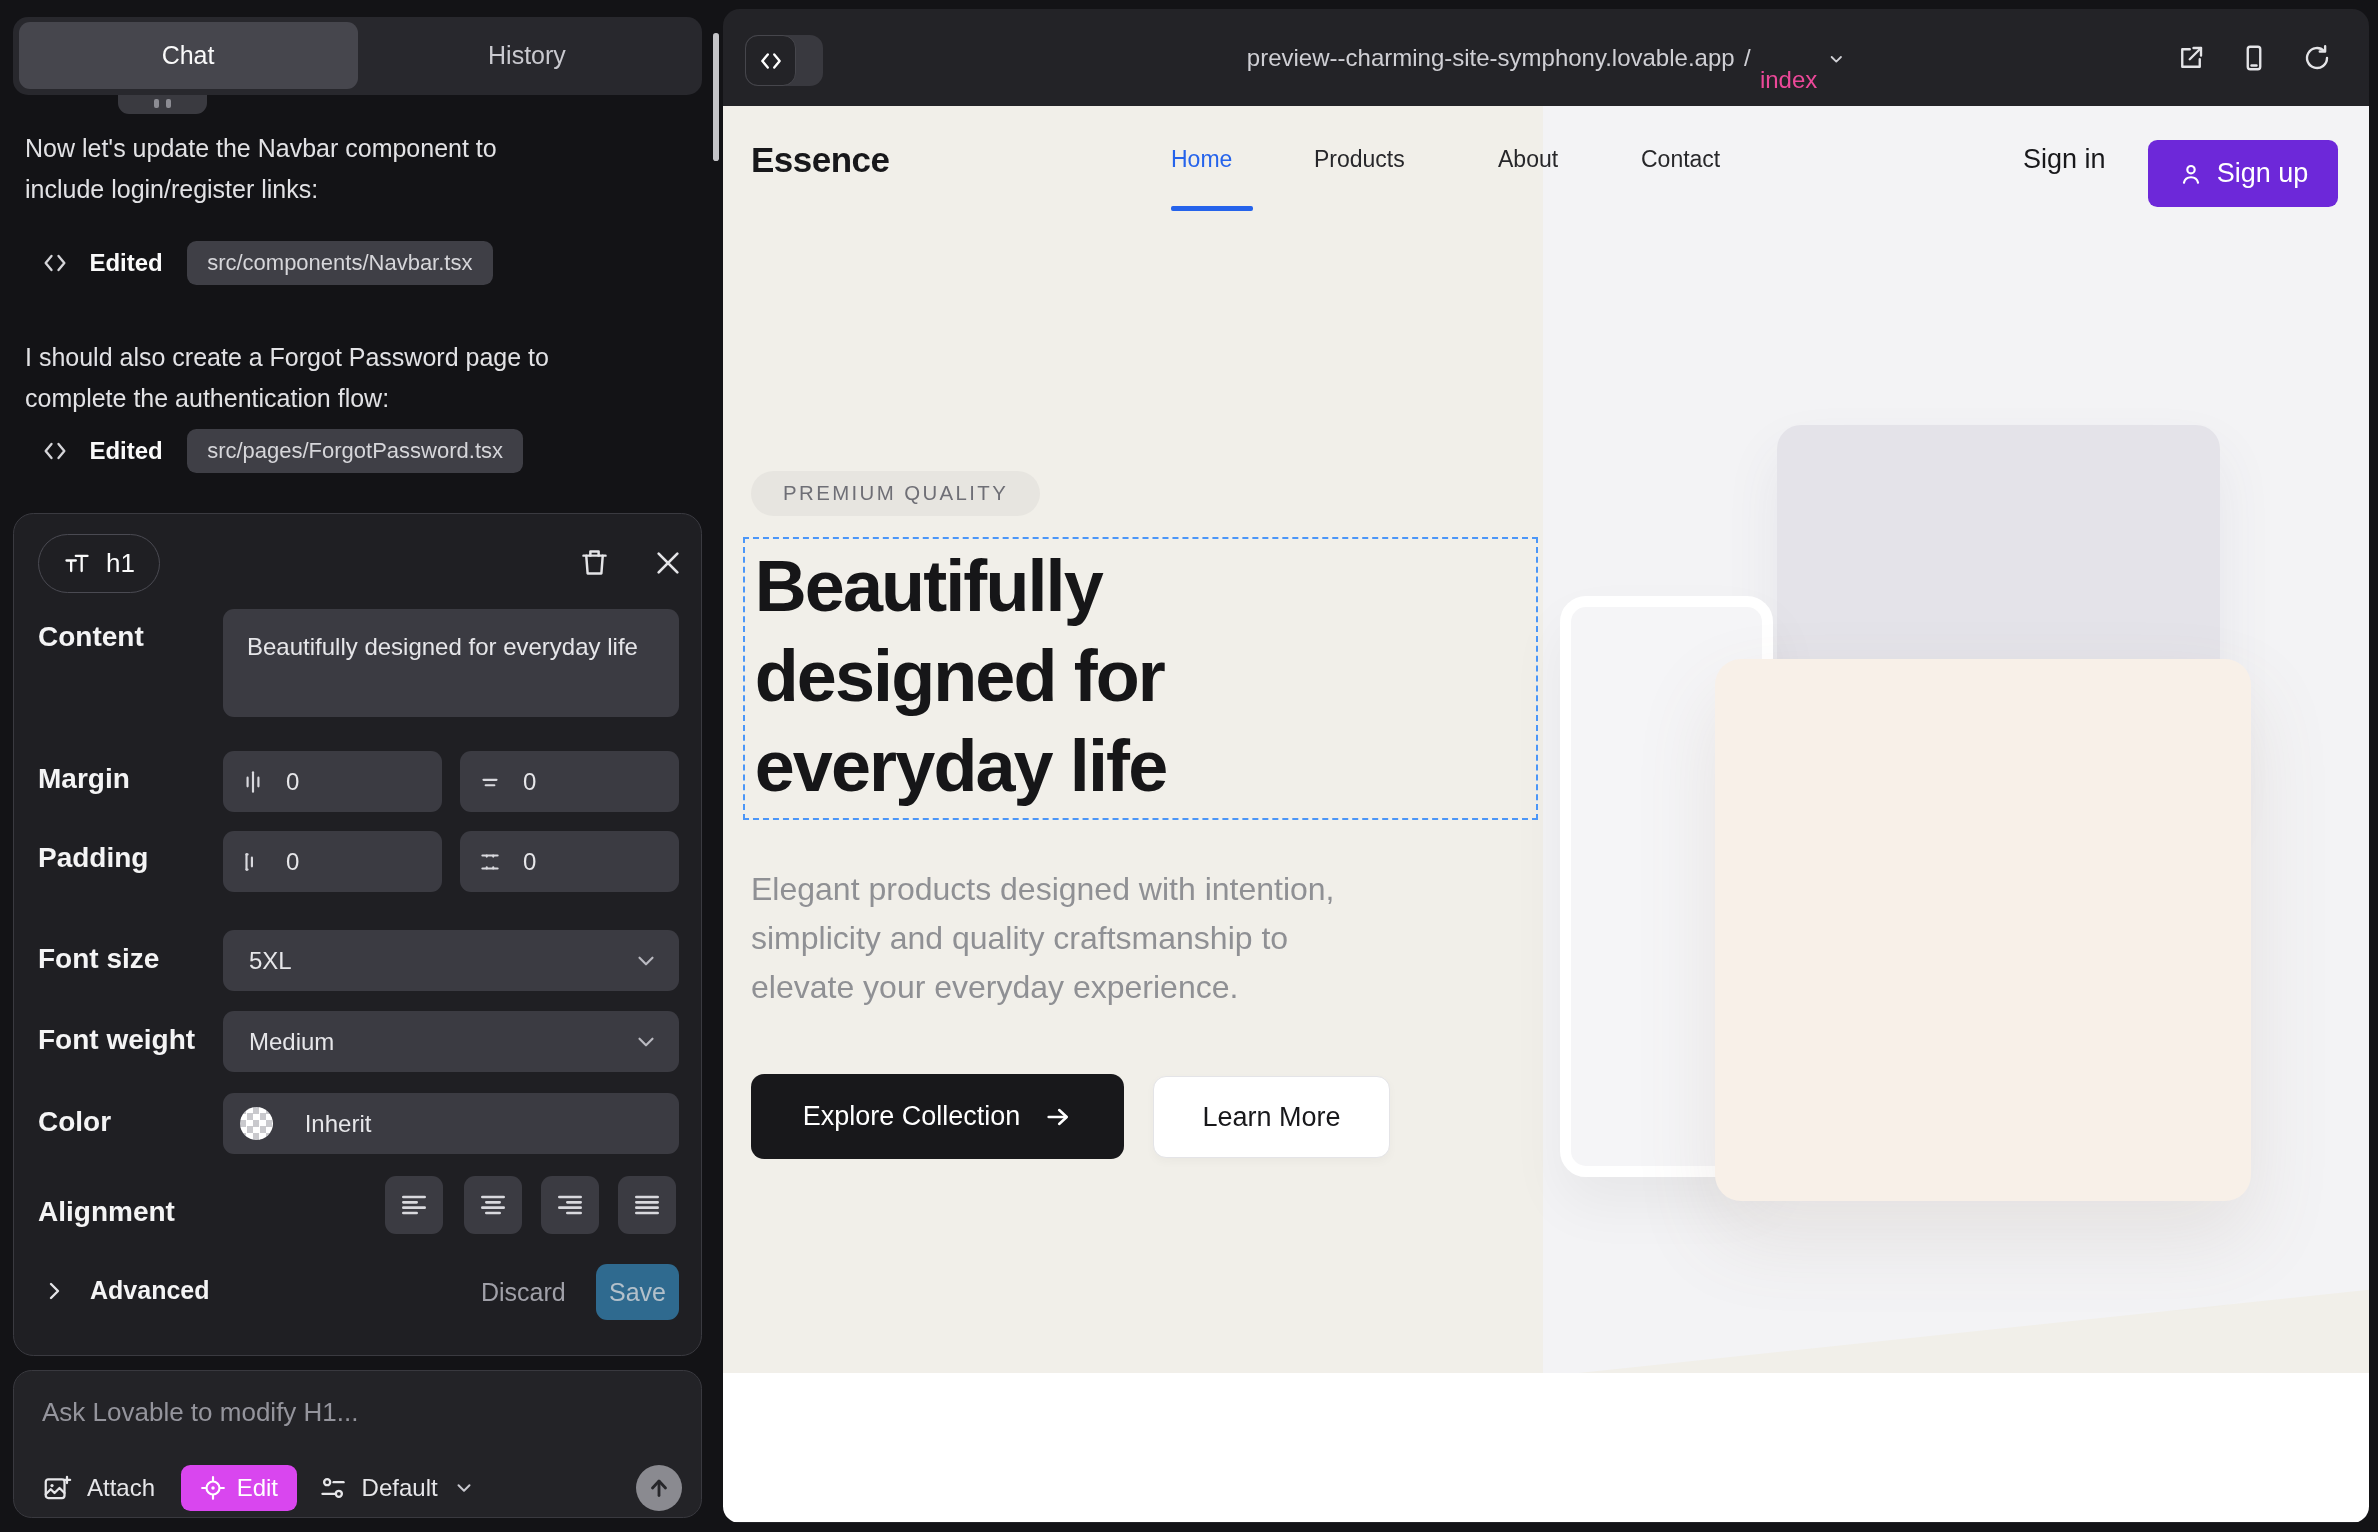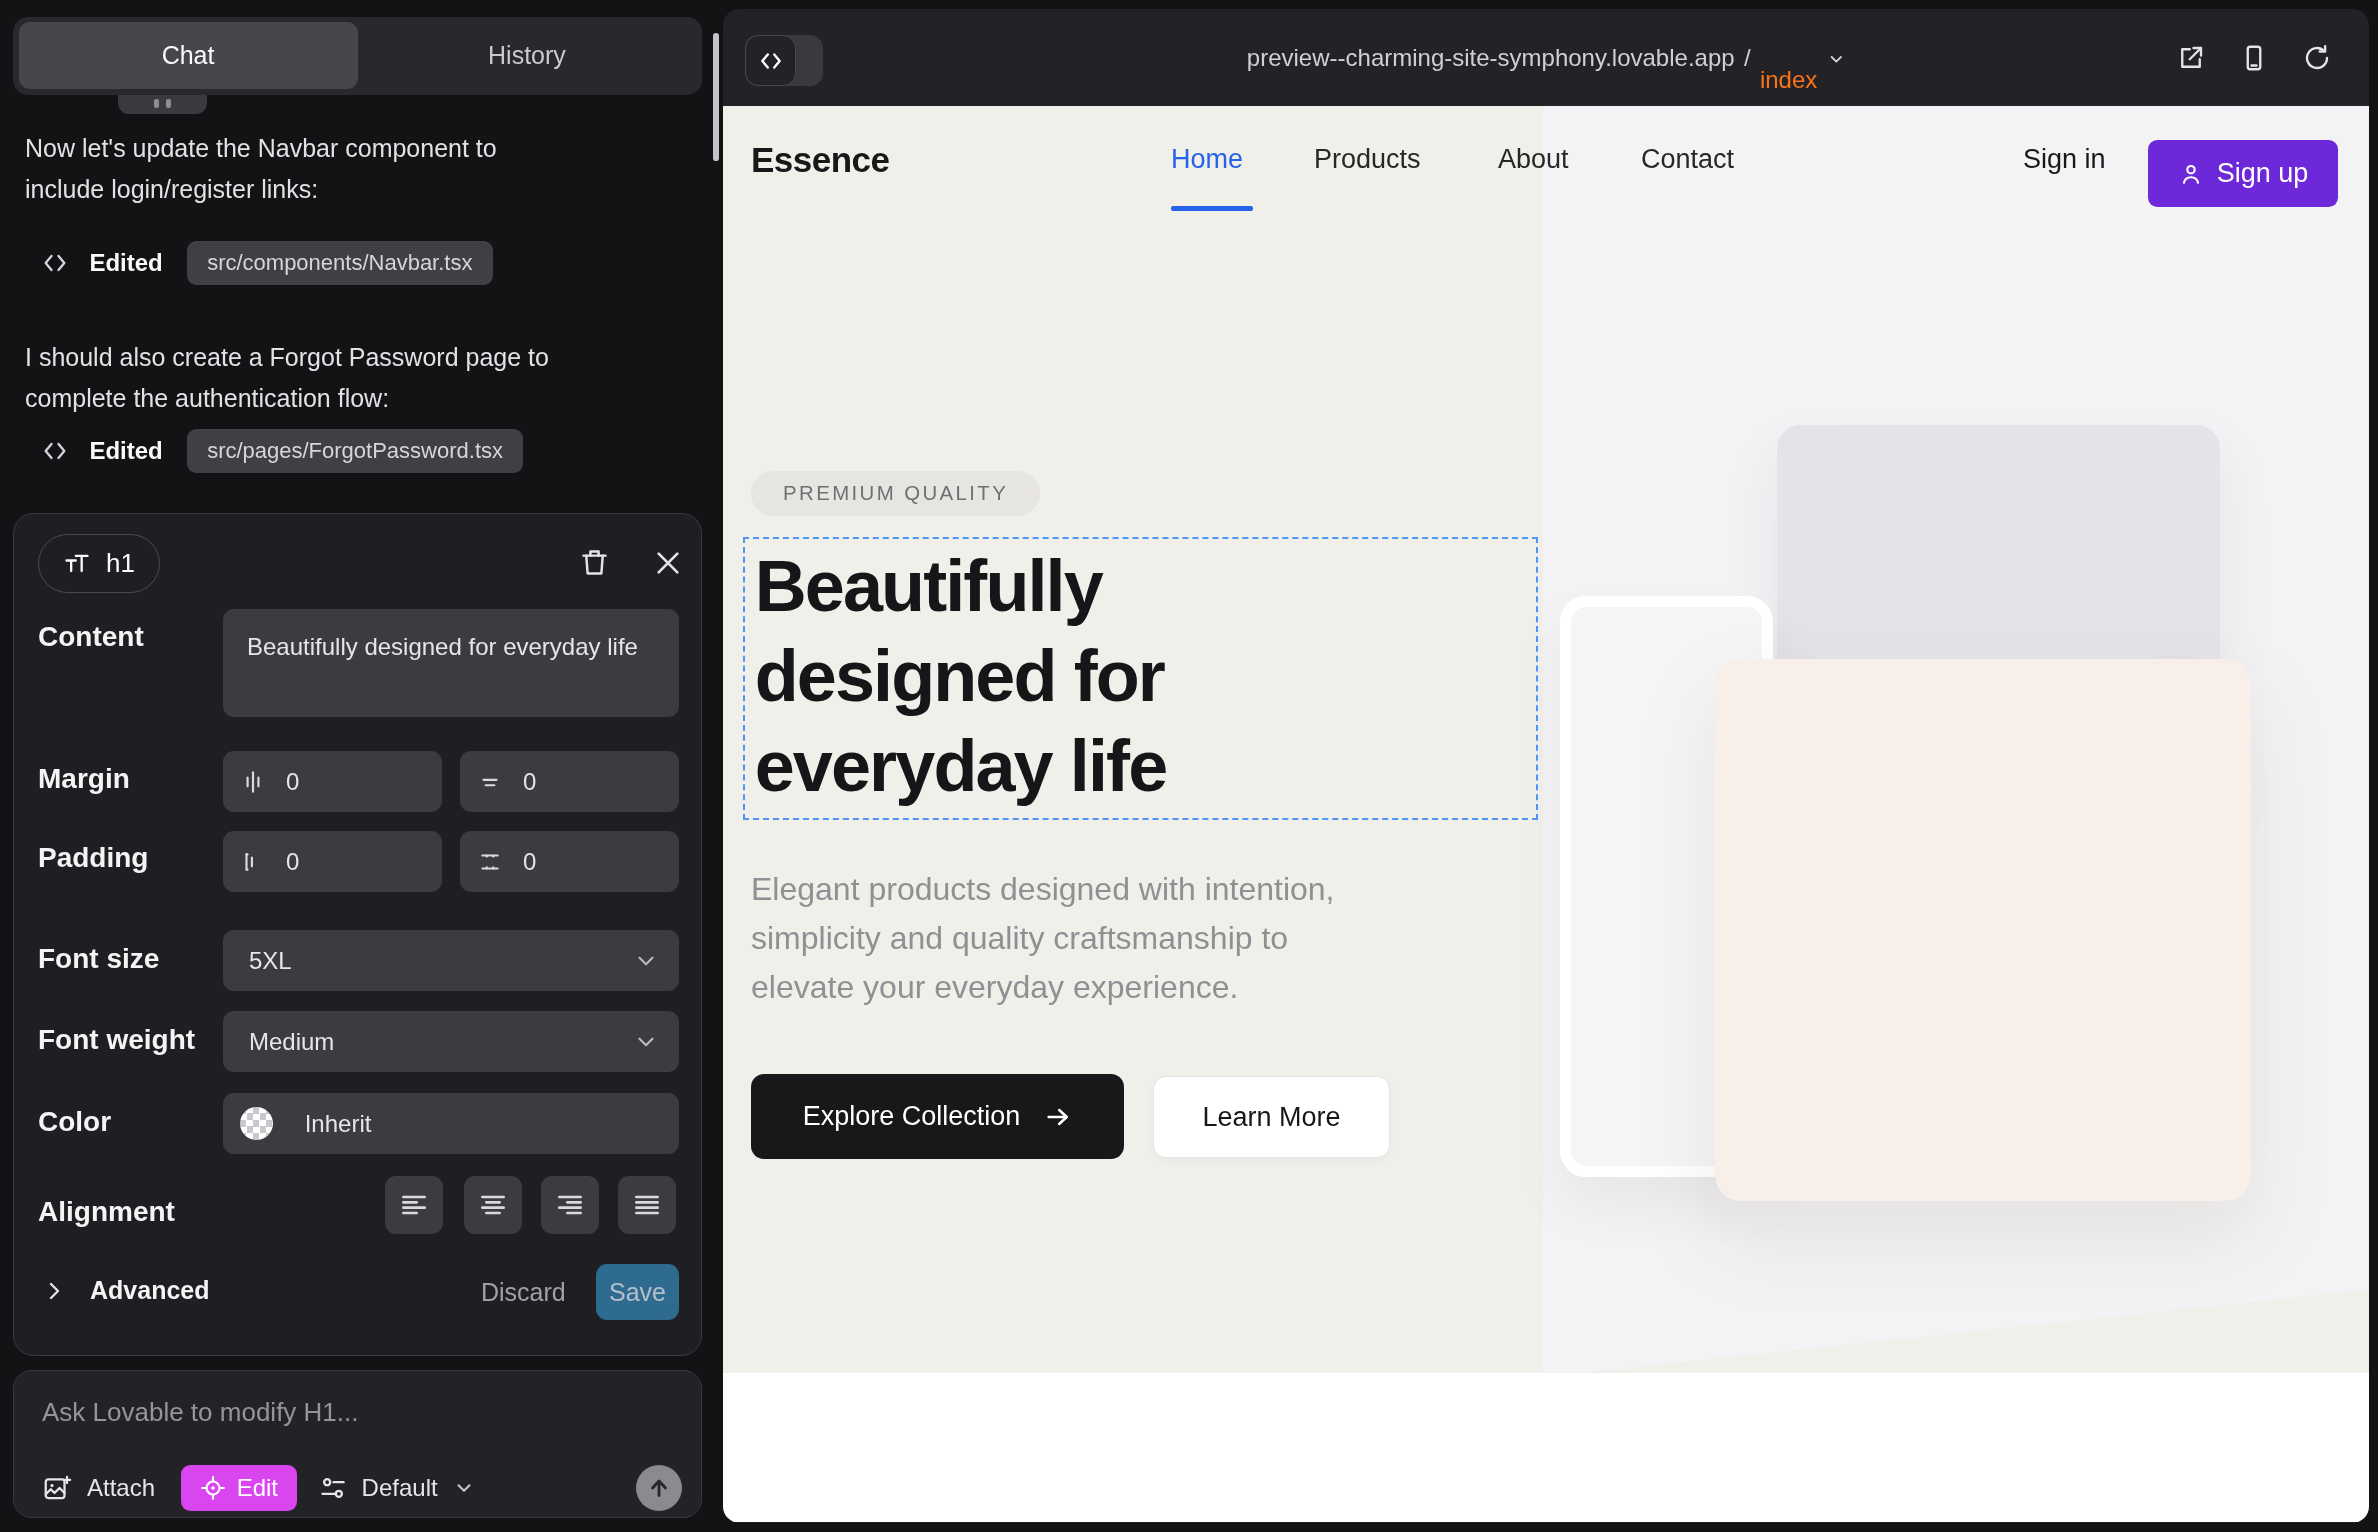--- a/index.html
+++ b/index.html
@@ -45,35 +45,35 @@
   .tool{display:flex;align-items:center;gap:15px;color:#e6e6e9;font-size:24px;}
   .edit-pill{height:46px;background:#d946ef;border-radius:9.3px;display:flex;align-items:center;gap:11px;color:#fff;font-size:24px;padding:0 18.6px;margin:0 22px 0 26px;}
   .send{width:46px;height:46px;border-radius:50%;background:#8a8a90;display:flex;align-items:center;justify-content:center;color:#232327;margin-left:auto;}
 
   
   .preview{left:723px;top:9.3px;width:1646px;height:1514px;background:#232327;border-radius:16.7px;overflow:hidden;z-index:2;}
   .chrome{left:0;top:0;right:0;height:97px;}
   .code-toggle{left:22px;top:26px;width:78px;height:51px;background:#39393f;border-radius:13px;}
   .code-toggle .seg{left:0;top:0;width:51px;height:51px;background:#232327;border:1.9px solid #46464c;border-radius:13px;display:flex;align-items:center;justify-content:center;color:#fff;}
   .urlbar{left:0;right:0;top:0;height:97px;display:flex;align-items:center;justify-content:center;gap:9.3px;font-size:24px;color:#cfcfd4;}
-  .urlbar .page{color:#f97316;margin-top:45px;}
+  .urlbar .page{color:#ec4899;margin-top:45px;}
   .chrome-icons{right:37px;top:0;height:97px;display:flex;align-items:center;gap:33px;color:#e4e4e7;}
 
   
   .site{left:0;top:97px;width:1646px;height:1416px;background:#ffffff;}
   .hero{left:0;top:0;width:1646px;height:1267px;overflow:hidden;}
   .hero-left{left:0;top:0;width:820px;height:1267px;background:#f1efe9;}
   .hero-right{left:820px;top:0;width:826px;height:1267px;background:#f3f3f5;}
   .wedge{left:820px;top:1178px;width:826px;height:89px;background:#f1efe9;clip-path:polygon(4% 100%,100% 6%,100% 100%);}
   .shape-grey{left:1054px;top:319px;width:443px;height:390px;background:#e4e3e9;border-radius:24px;box-shadow:0 28px 56px rgba(80,80,110,.08);}
   .shape-white{left:837px;top:490px;width:213px;height:581px;background:#f5f5f7;border:11px solid #fff;border-radius:26px;box-shadow:0 28px 56px rgba(0,0,0,.05);}
   .shape-cream{left:992px;top:553px;width:536px;height:542px;background:#f8f0e8;border-radius:26px;box-shadow:0 37px 83px rgba(120,100,80,.12);}
   .navbar{left:0;top:0;width:1646px;height:107px;}
   .logo{left:28px;top:0;height:107px;display:flex;align-items:center;font-size:35px;font-weight:700;color:#18181b;letter-spacing:-0.5px;}
-  .nav-link{top:0;height:107px;display:flex;align-items:center;font-size:27px;color:#27272a;}
+  .nav-link{top:0;height:107px;display:flex;align-items:center;font-size:23px;color:#27272a;}
   .nav-link.active{color:#2563eb;}
   .nav-underline{left:448px;top:100px;width:82px;height:4.6px;background:#2563eb;border-radius:1.9px;}
   .signin{left:1300px;top:0;height:107px;display:flex;align-items:center;font-size:27px;color:#18181b;}
   .signup{left:1425px;top:34px;width:190px;height:67px;background:#6d28d9;border-radius:9.3px;display:flex;align-items:center;justify-content:center;gap:13px;color:#fff;font-size:27px;}
   .badge{left:28px;top:365px;height:45px;padding:0 32px;background:#e7e5e0;border-radius:927px;display:inline-flex;align-items:center;font-size:20.4px;letter-spacing:2.4px;color:#6f6f76;font-weight:500;}
   .selection{left:20.4px;top:431px;width:795px;height:283px;border:2.8px dashed #4b96f8;z-index:6;}
   .h1line{left:9.3px;font-size:72px;line-height:90px;font-weight:600;letter-spacing:-1.9px;color:#161618;white-space:nowrap;}
   .pline{left:28px;font-size:32px;line-height:49px;color:#8f9094;white-space:nowrap;}
   .cta1{left:28px;top:968px;width:373px;height:85px;background:#18181b;border-radius:13px;display:flex;align-items:center;justify-content:center;gap:24px;color:#fff;font-size:27px;}
   .cta2{left:430px;top:970px;width:237px;height:82px;background:#fff;border:1.9px solid #e4e4e7;border-radius:13px;display:flex;align-items:center;justify-content:center;color:#18181b;font-size:27px;box-shadow:0 3.7px 9.3px rgba(0,0,0,.03);}

